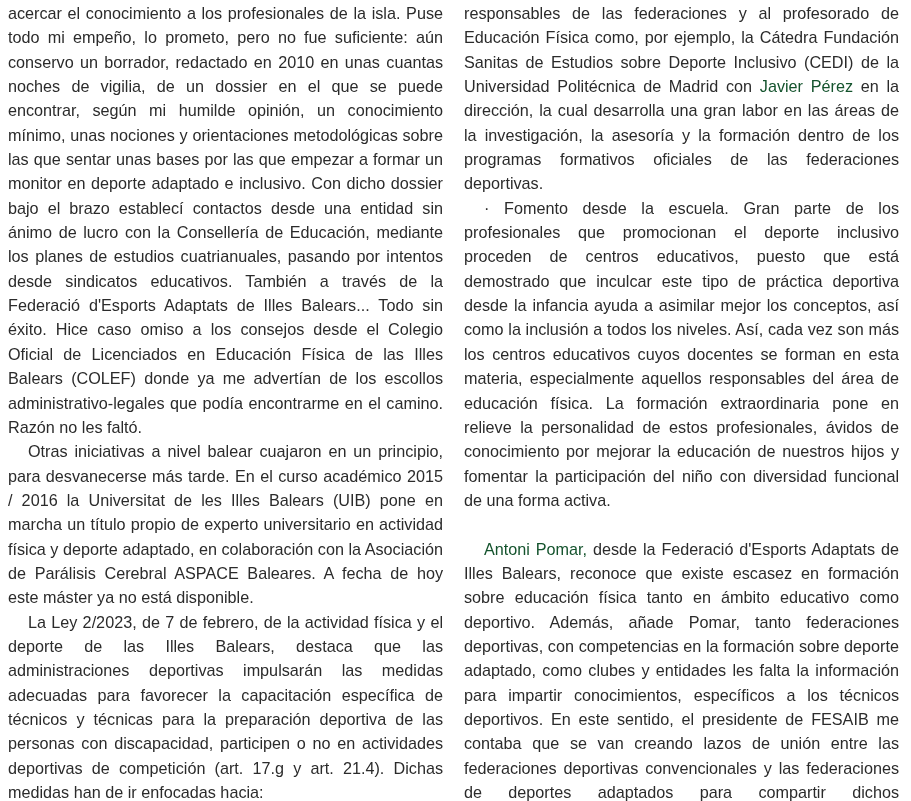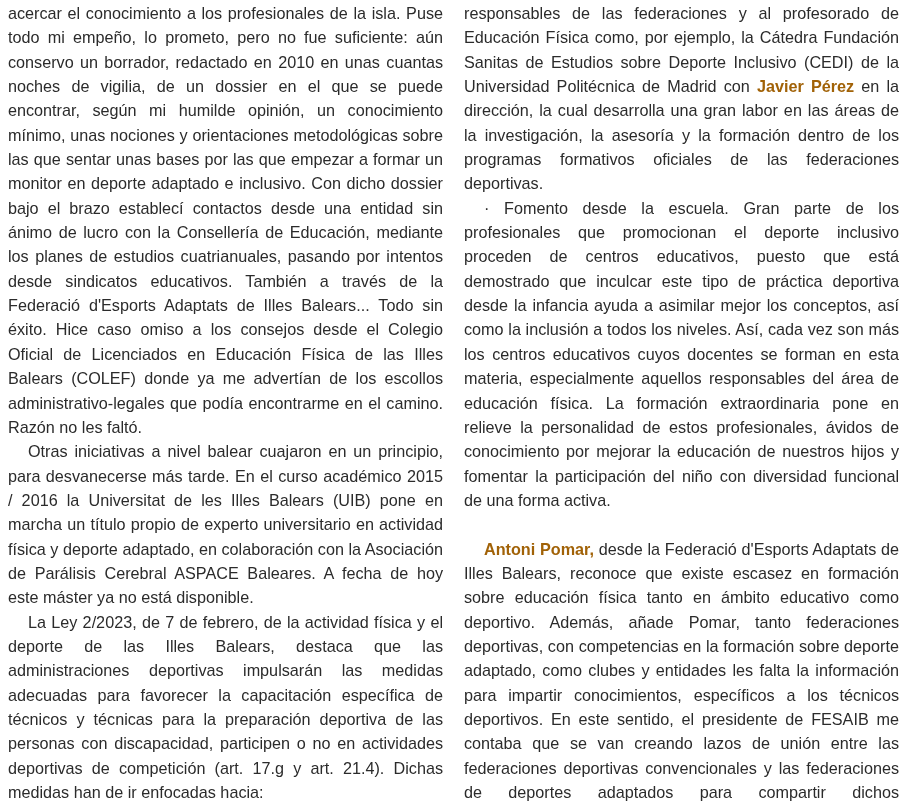--- a/index.html
+++ b/index.html
@@ -16,21 +16,21 @@
     line-height: 24.35px;
     color: #2b2b2b;
     text-align: justify;
     hyphens: manual;
   }
   .col.left { left: 8px; }
   .col.right { left: 464px; }
   .col p { margin: 0; }
   .col p.indent { text-indent: 20px; }
   .col .gap { height: 24.35px; }
-  .col b { font-weight: bold; color: #a16207; }
+  .col b { font-weight: normal; color: #14532d; }
 </style>
 </head>
 <body>
 
 <div class="page">
 
   <div class="col left">
     <p>acercar el conocimiento a los profesionales de la isla. Puse todo mi empeño, lo prometo, pero no fue suficiente: aún conservo un borrador, redactado en 2010 en unas cuantas noches de vigilia, de un dossier en el que se puede encontrar, según mi humilde opinión, un conocimiento mínimo, unas nociones y orientaciones metodológicas sobre las que sentar unas bases por las que empezar a formar un monitor en deporte adaptado e inclusivo. Con dicho dossier bajo el brazo establecí contactos desde una entidad sin ánimo de lucro con la Consellería de Educación, mediante los planes de estudios cuatrianuales, pasando por intentos desde sindicatos educativos. También a través de la Federació d'Esports Adaptats de Illes Balears... Todo sin éxito. Hice caso omiso a los consejos desde el Colegio Oficial de Licenciados en Educación Física de las Illes Balears (COLEF) donde ya me advertían de los escollos administrativo-legales que podía encontrarme en el camino. Razón no les faltó.</p>
     <p class="indent">Otras iniciativas a nivel balear cuajaron en un principio, para desvanecerse más tarde. En el curso académico 2015 / 2016 la Universitat de les Illes Balears (UIB) pone en marcha un título propio de experto universitario en actividad física y deporte adaptado, en colaboración con la Asociación de Parálisis Cerebral ASPACE Baleares. A fecha de hoy este máster ya no está disponible.</p>
     <p class="indent">La Ley 2/2023, de 7 de febrero, de la actividad física y el deporte de las Illes Balears, destaca que las administraciones deportivas impulsarán las medidas adecuadas para favorecer la capacitación específica de técnicos y técnicas para la preparación deportiva de las personas con discapacidad, participen o no en actividades deportivas de competición (art. 17.g y art. 21.4). Dichas medidas han de ir enfocadas hacia:</p>

